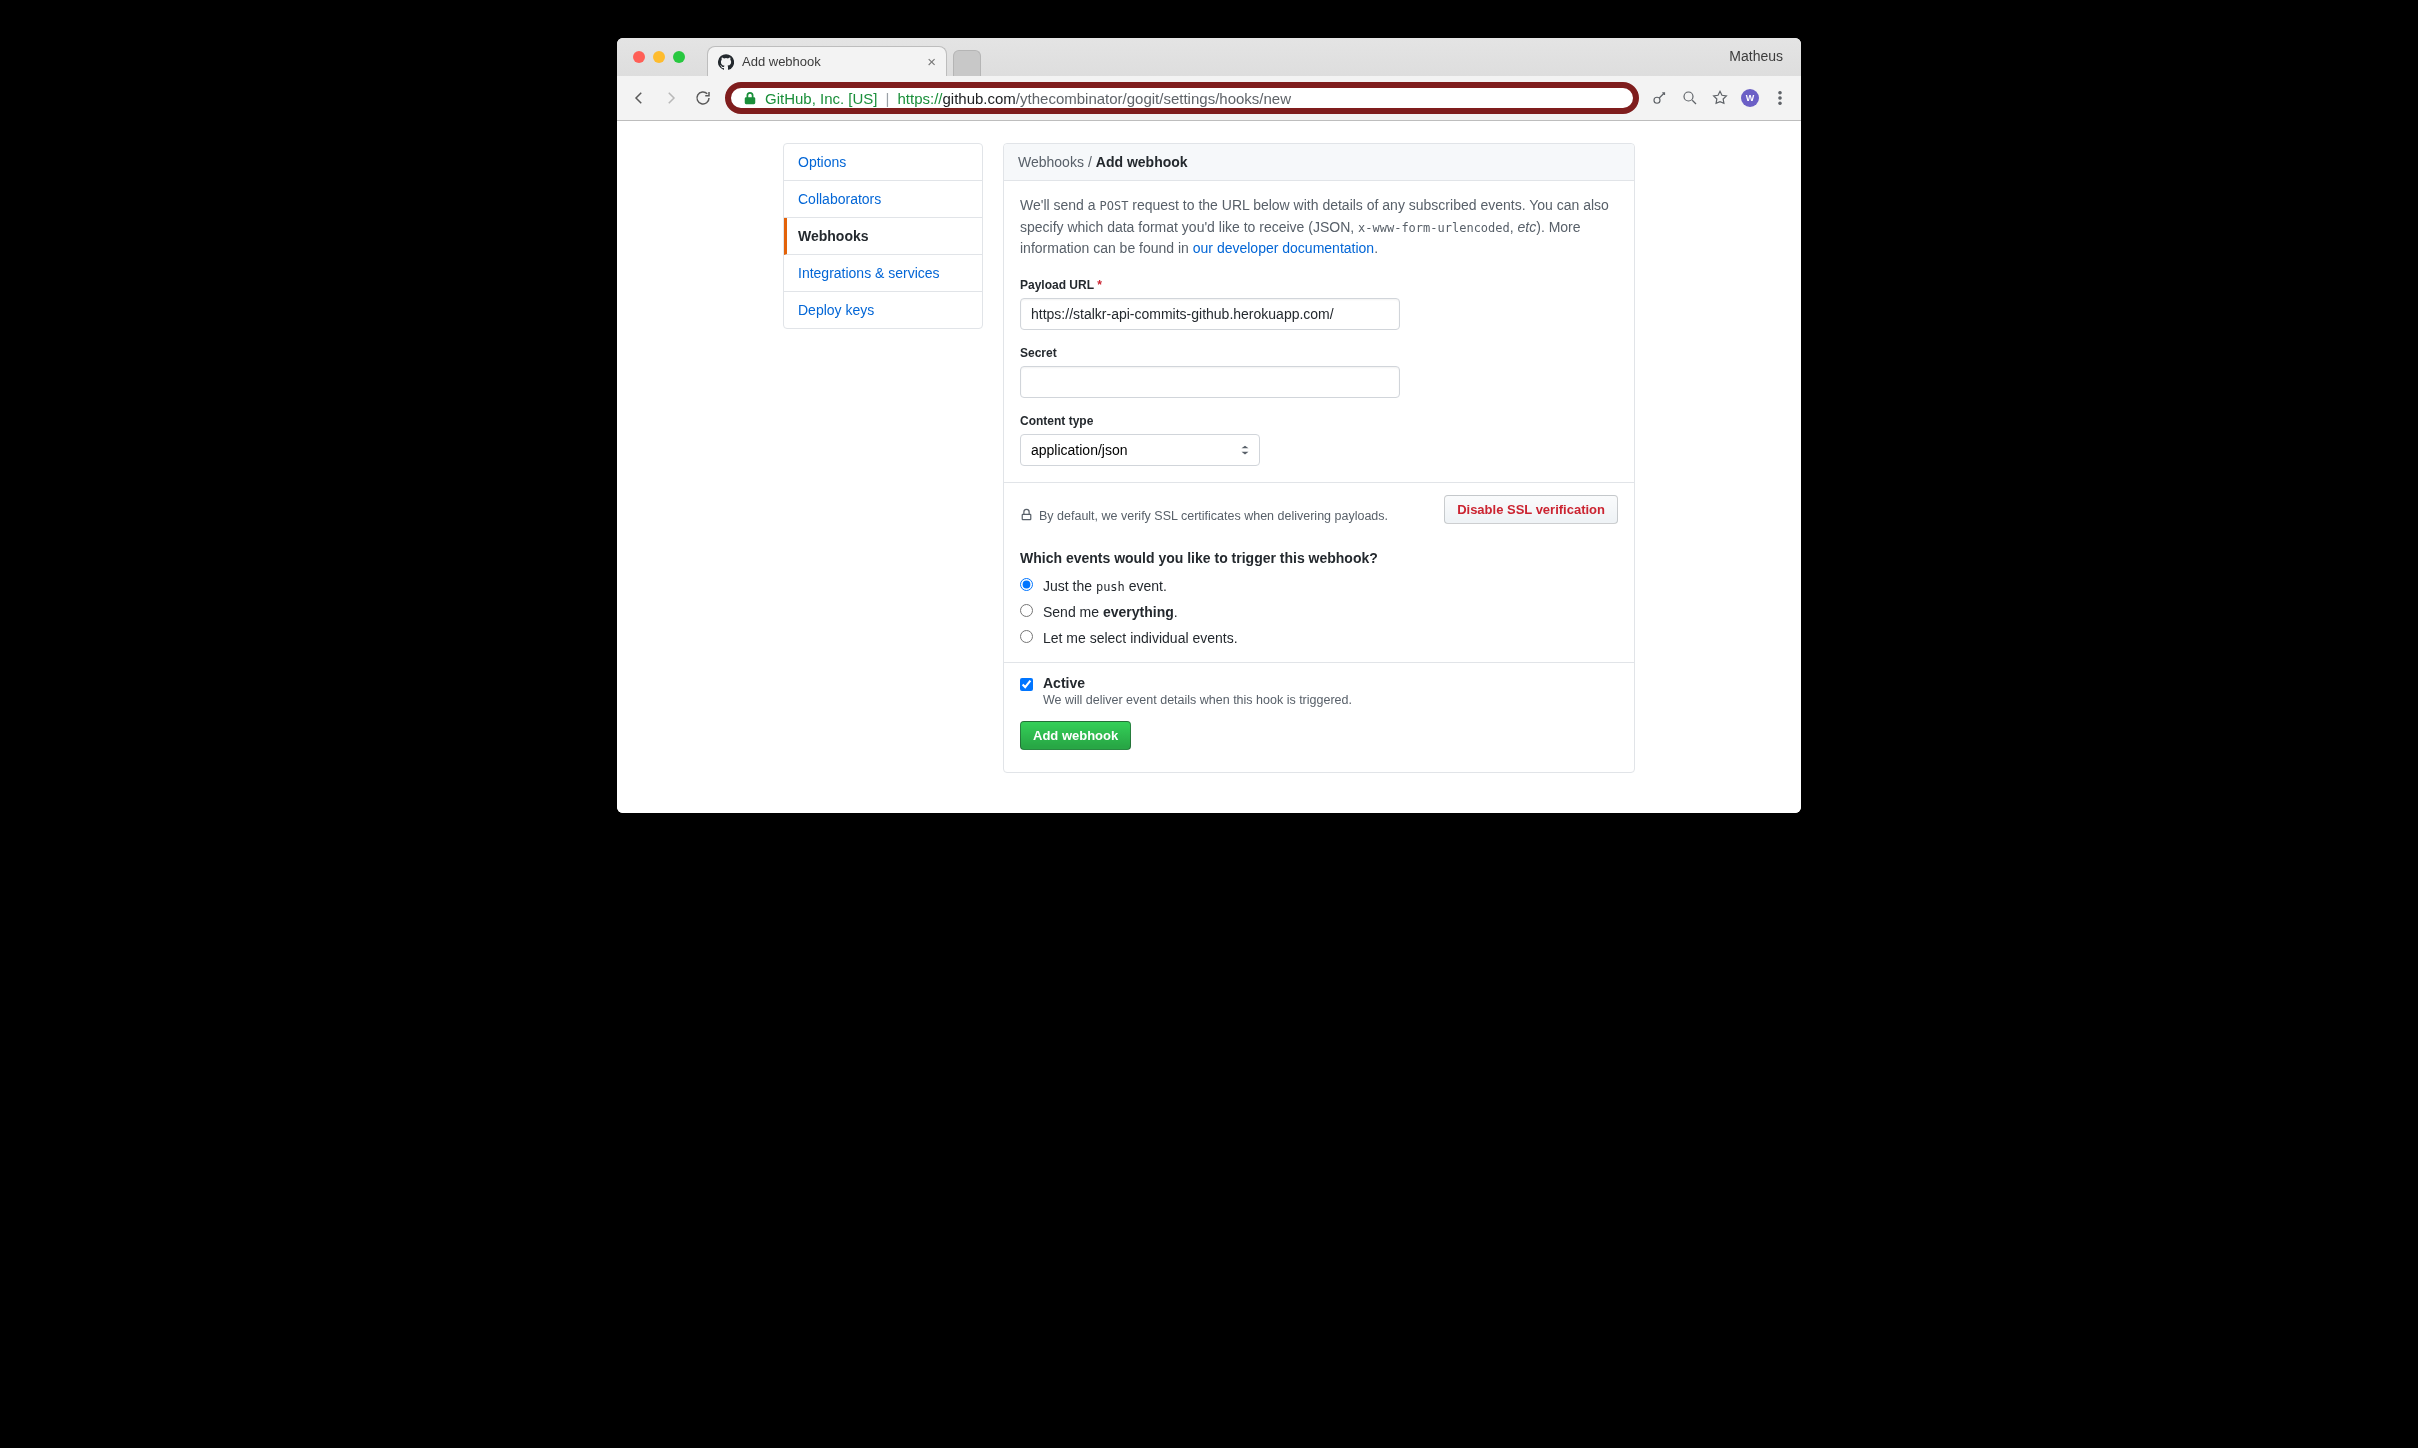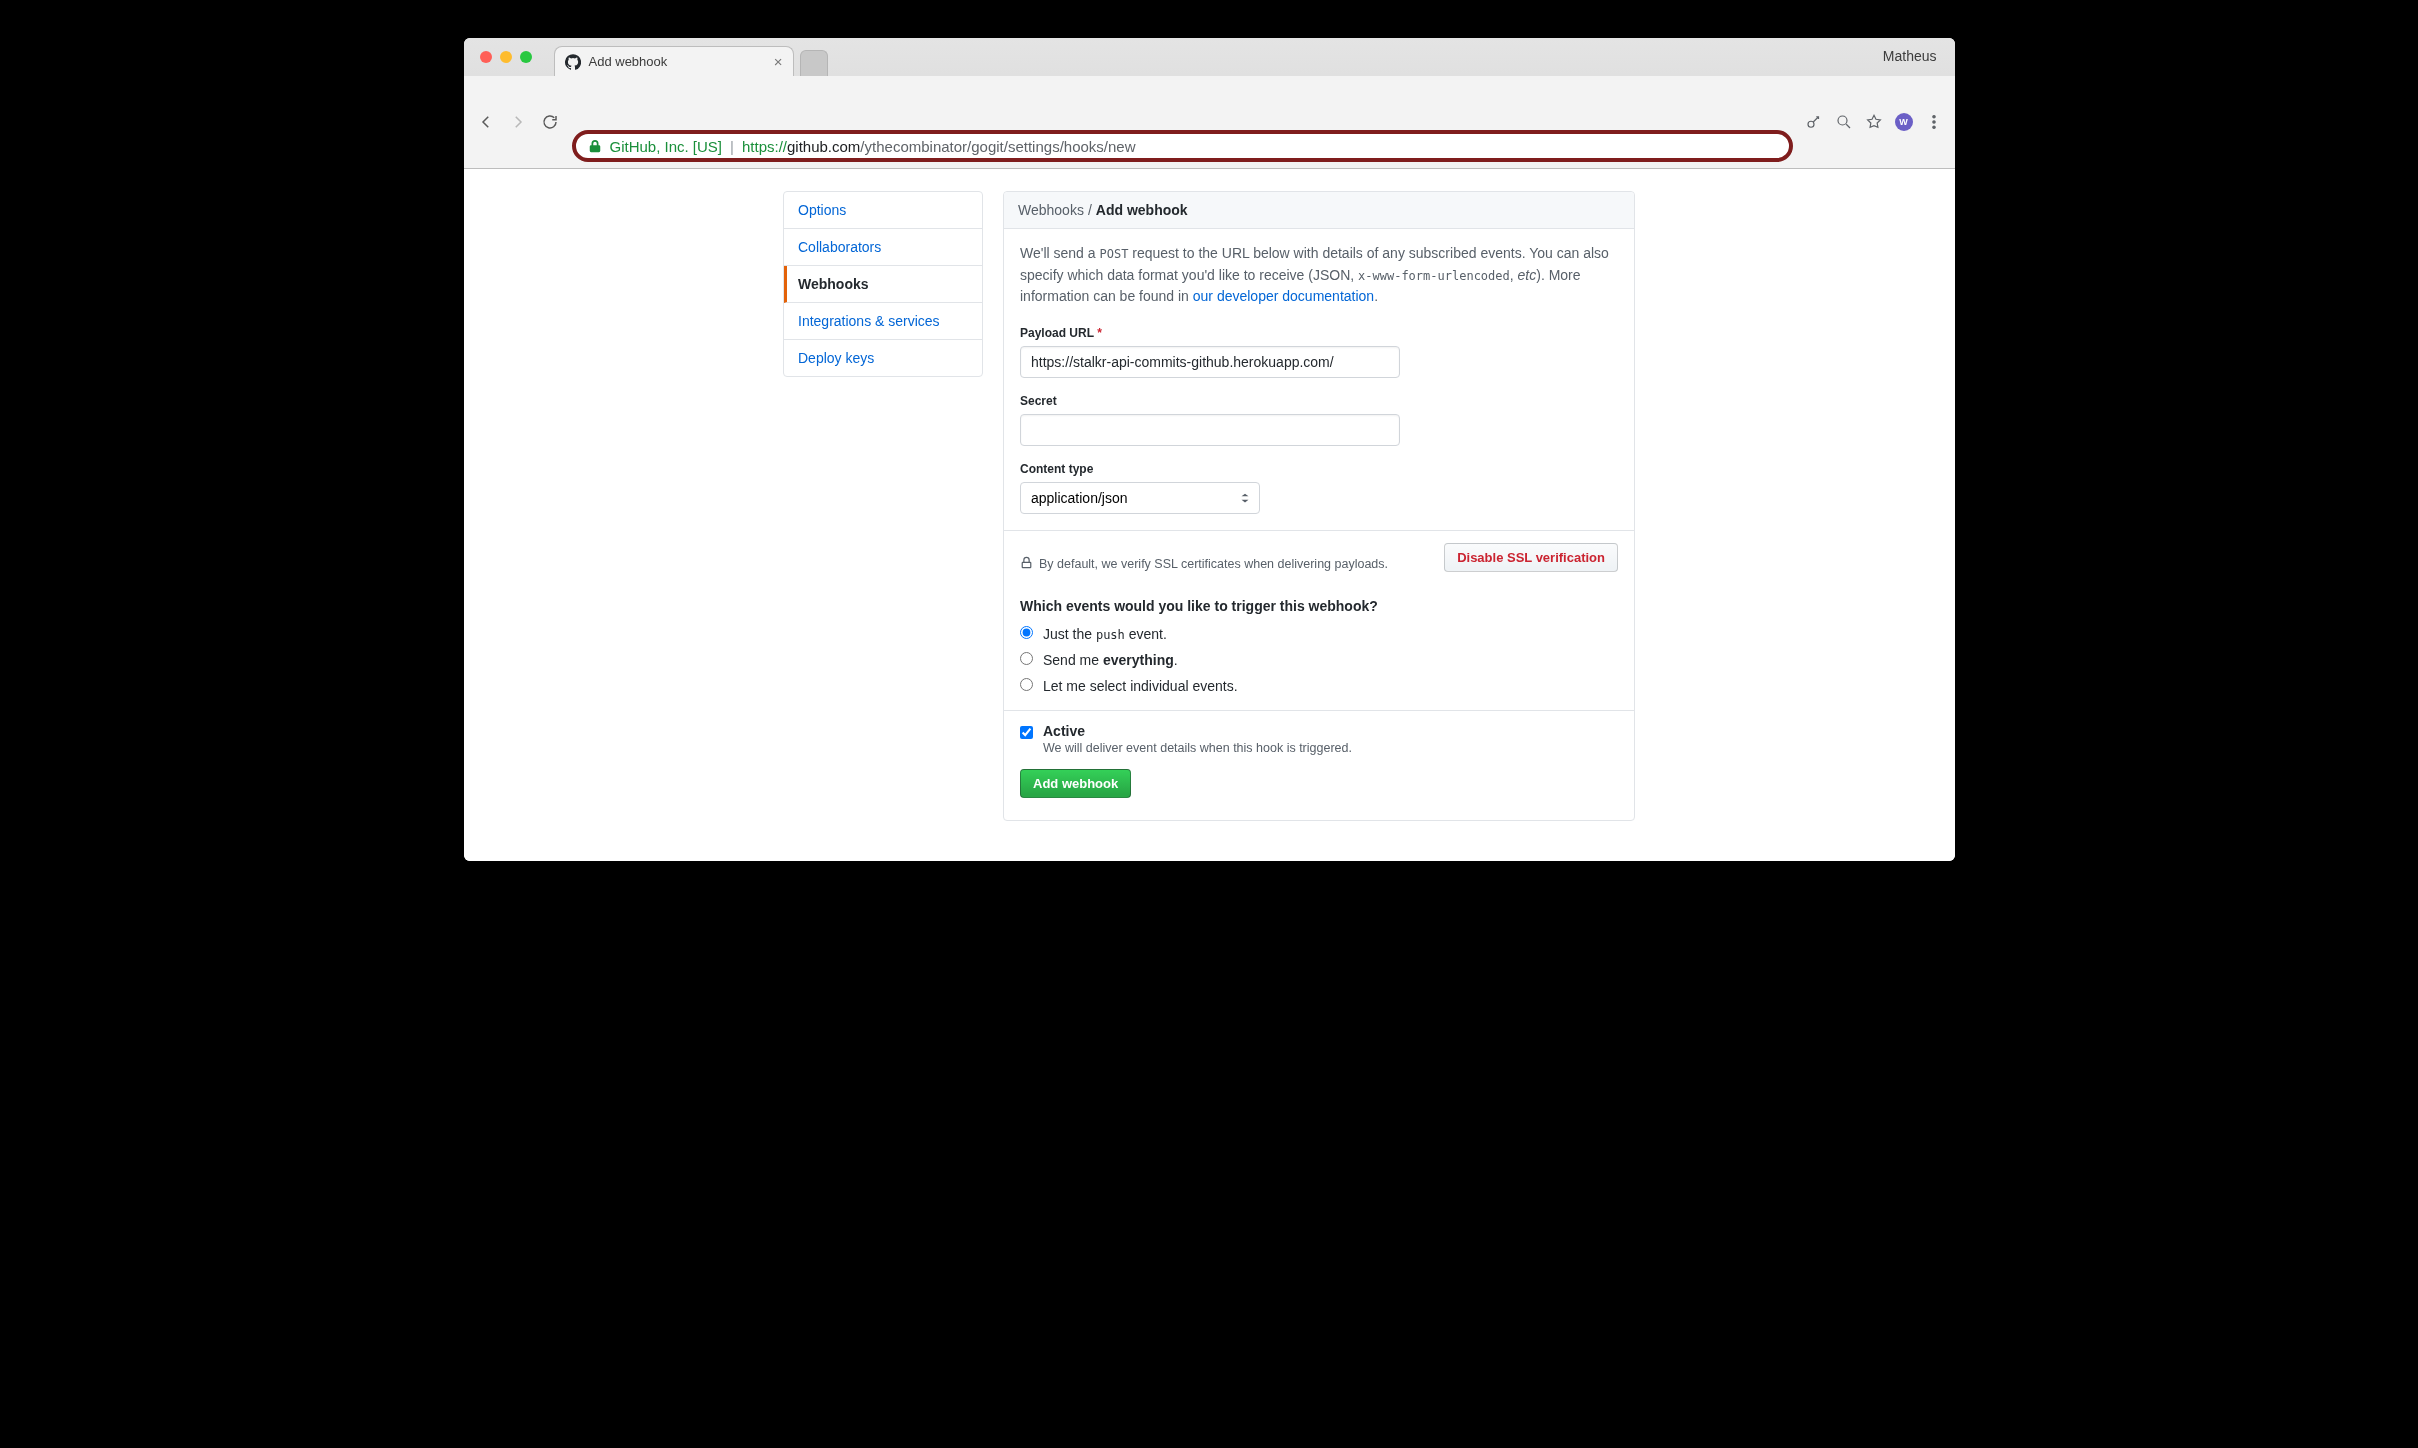--- a/index.html
+++ b/index.html
@@ -7,21 +7,21 @@
   body {
     background: #000;
     font-family: -apple-system, BlinkMacSystemFont, "Segoe UI", Helvetica, Arial, sans-serif;
     font-size: 14px;
     color: #24292e;
     display: flex;
     align-items: flex-start;
     justify-content: center;
   }
   .frame {
-    width: 1491px;
+    width: 1184px;
     margin-top: 38px;
     background: #fff;
     border-radius: 6px;
     overflow: hidden;
     box-shadow: 0 20px 60px rgba(0,0,0,.5);
   }
 
   
   .chrome-top {
     background: linear-gradient(#e4e4e4, #d6d6d6);
@@ -58,23 +58,23 @@
 
   .toolbar {
     display:flex; align-items:center; gap:12px;
     background:#f3f3f3; padding:6px 12px;
   }
   .nav-btn { width:20px; height:20px; display:flex; align-items:center; justify-content:center; color:#5a5a5a; cursor:pointer; }
   .nav-btn.disabled { color:#b8b8b8; cursor:default; }
   .nav-btn svg { width:18px; height:18px; stroke:currentColor; fill:none; stroke-width:2; }
   .omnibox {
     flex:1; display:flex; align-items:center; gap:8px;
-    background:#fff; border:4px solid #7f1d1d; border-radius:20px;
+    background:#fff; border:6px solid #7f1d1d; border-radius:20px;
     height:32px; padding:0 12px;
-    font-size:15px; color:#202124;margin-top:48px;
+    font-size:15px; color:#202124;
   }
   .omnibox .lock { color:#1a8f3a; display:flex; align-items:center; }
   .omnibox .lock svg { width:14px; height:14px; fill:currentColor; }
   .omnibox .ev { color:#1a8f3a; font-weight:500; }
   .omnibox .sep { color:#9aa0a6; }
   .omnibox .url-host { color:#202124; }
   .omnibox .url-proto { color:#1a8f3a; }
   .omnibox .url-path { color:#5f6368; }
   .tool-icon { width:18px; height:18px; color:#5f6368; cursor:pointer; display:flex; align-items:center; justify-content:center; }
   .tool-icon svg { width:18px; height:18px; stroke:currentColor; fill:none; stroke-width:1.6; }

